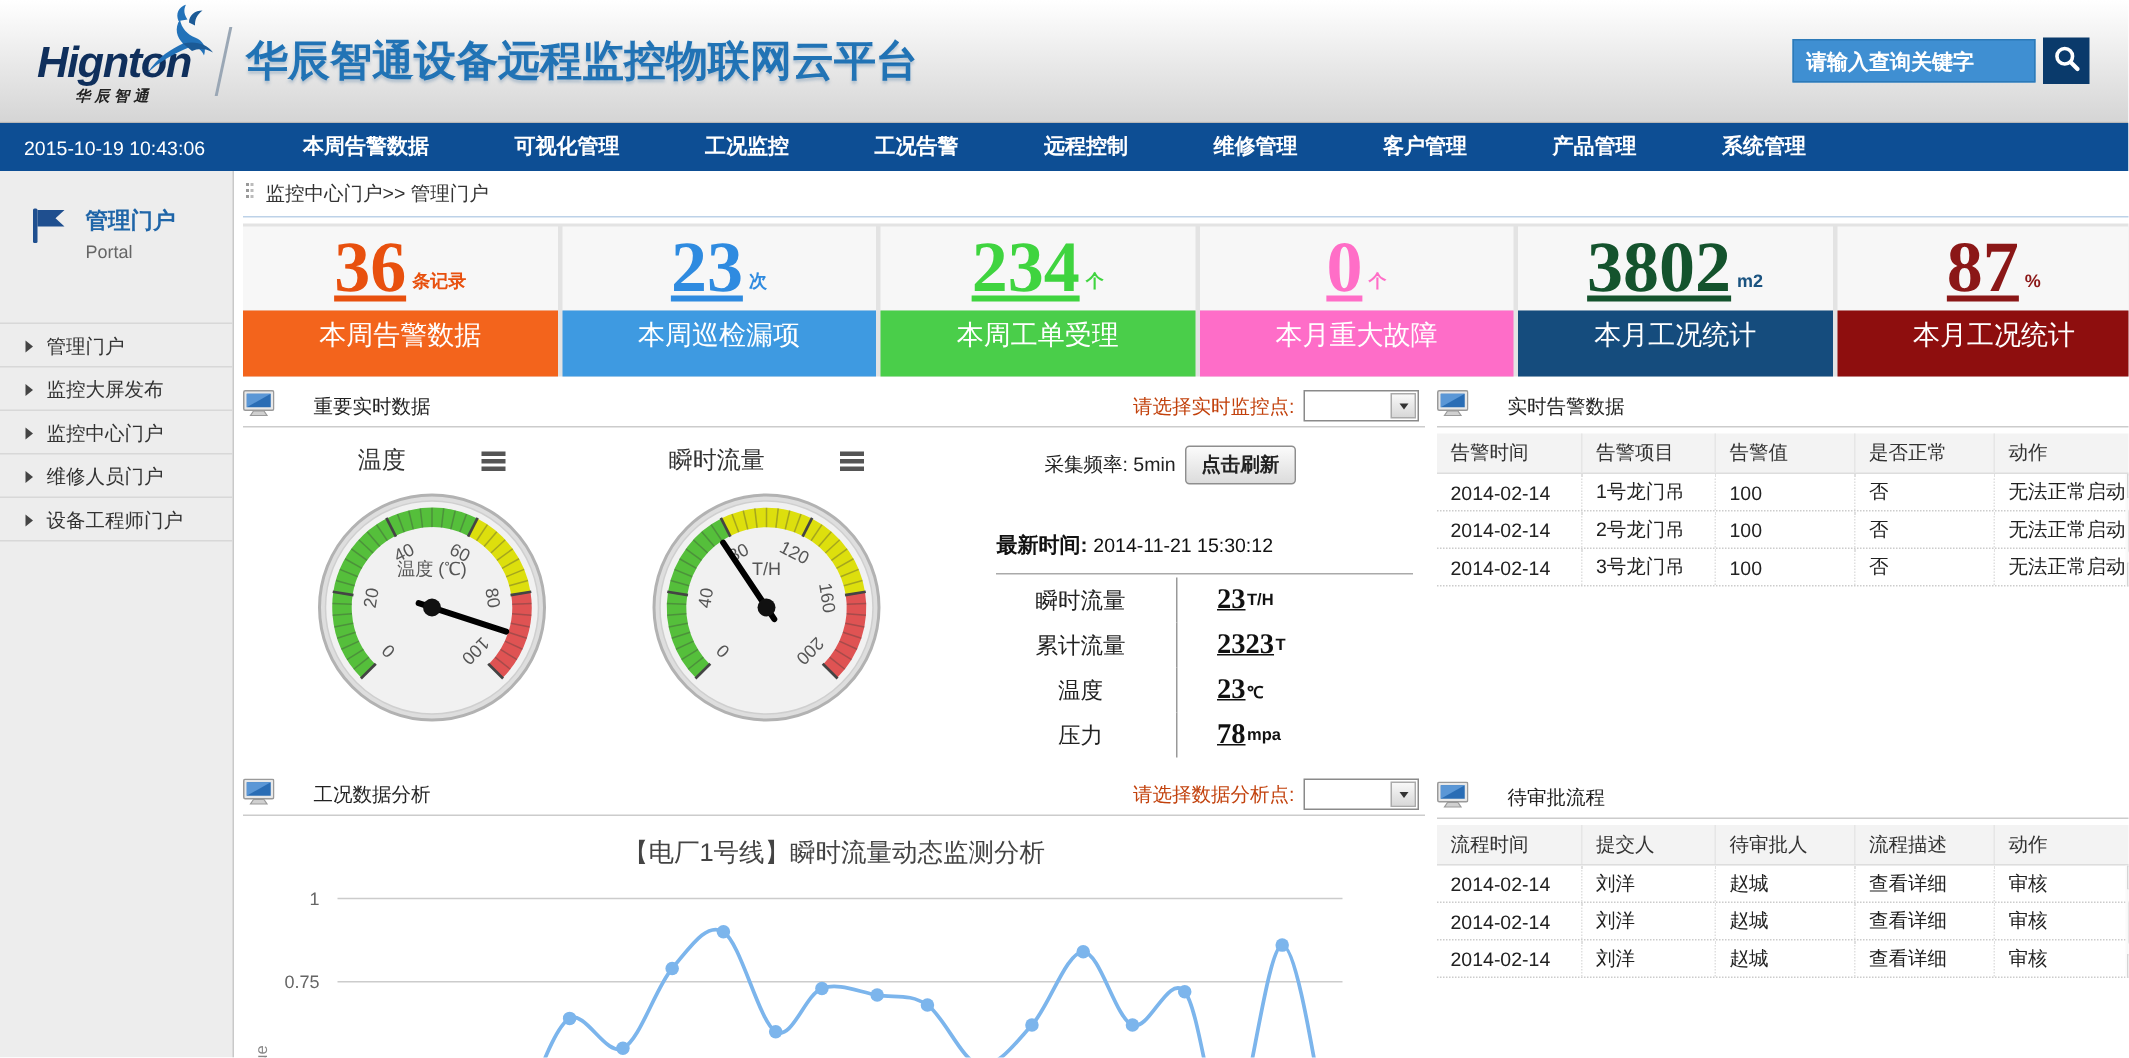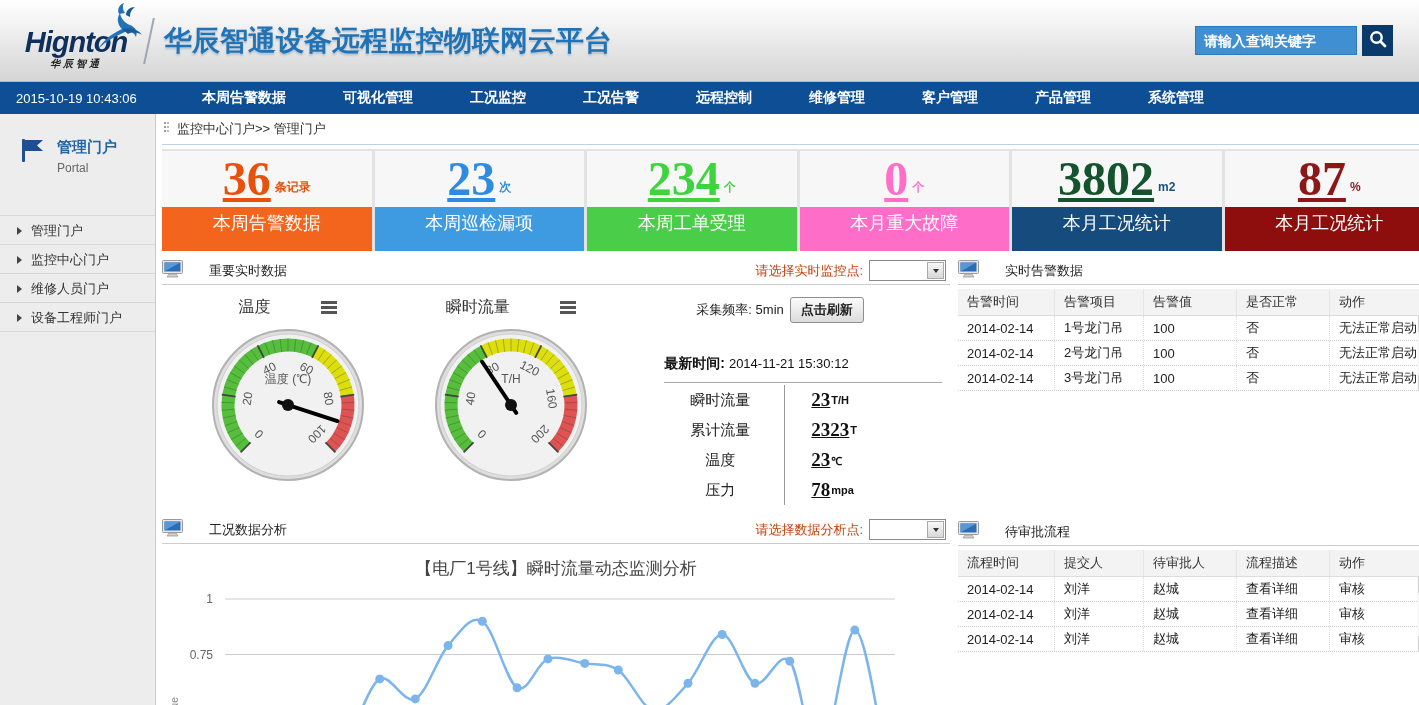--- a/index.html
+++ b/index.html
@@ -150,20 +150,21 @@
           <path d="M5 2 L23 2 L17 7.5 L23 13 L5 13 Z" fill="#1f4f8f"></path>
         </svg>
       </span>
       <div class="portal-texts">
         <div class="portal-title">管理门户</div>
         <div class="portal-sub">Portal</div>
       </div>
     </div>
     <div class="side-menu" id="side-menu">
         <div class="side-item">管理门户</div>
+        <div class="side-item">监控大屏发布</div>
         <div class="side-item">监控中心门户</div>
         <div class="side-item">维修人员门户</div>
         <div class="side-item">设备工程师门户</div>
       </div>
   </div>
 
   <div class="main">
     <div class="breadcrumb">
       <span class="bc-icon">
         <svg width="6" height="12" viewBox="0 0 6 12">

